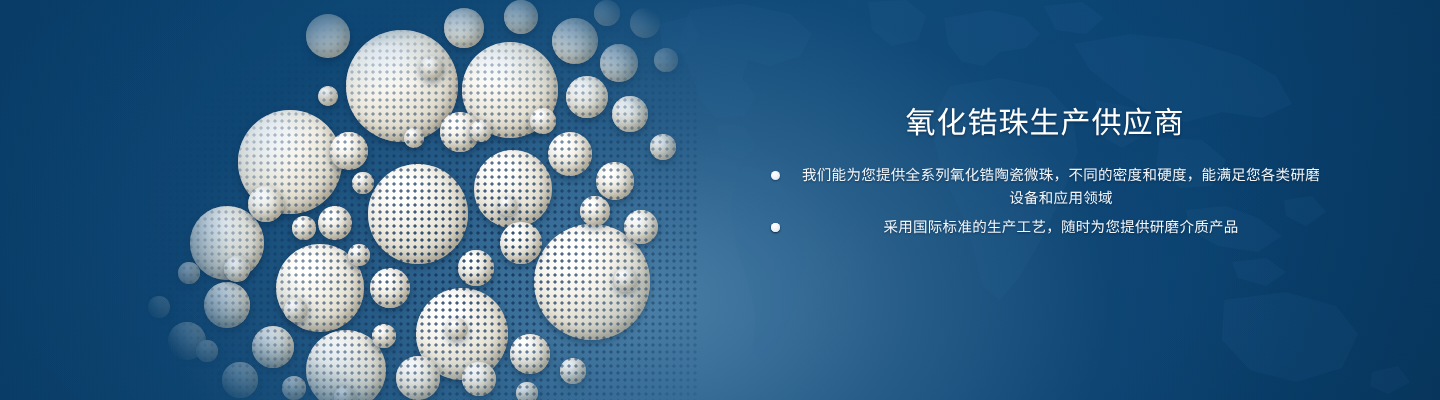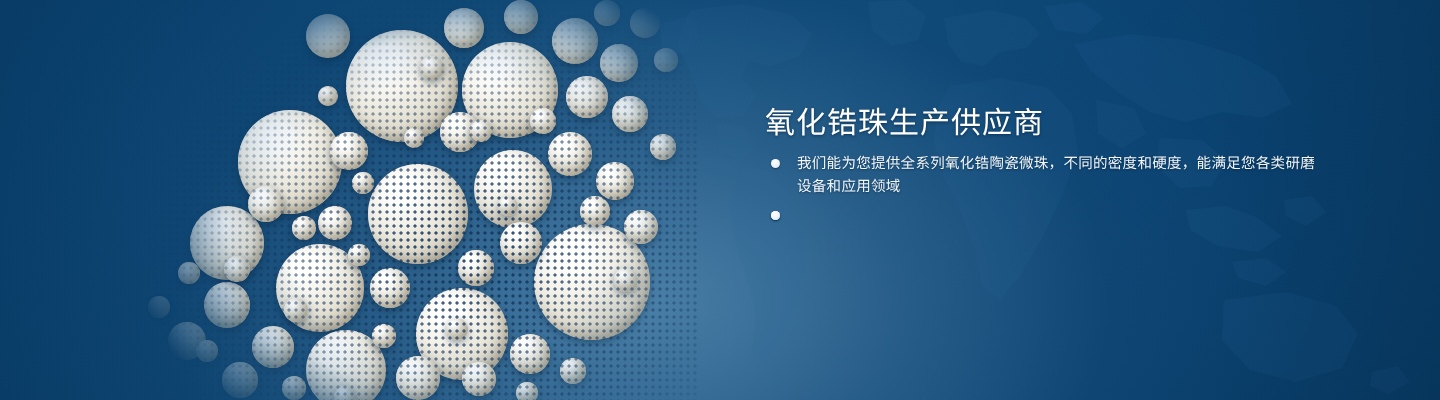--- a/index.html
+++ b/index.html
@@ -97,25 +97,27 @@
     width: 560px;
   }
   .headline {
     margin: 0;
     font-size: 30px;
     line-height: 1.25;
     font-weight: 400;
     letter-spacing: 1px;
     color: #ffffff;
     text-shadow: 0 1px 3px rgba(2,24,46,0.55);
+    text-align: center;
   }
   .points {
     list-style: none;
-    margin: 10px 0 0 0;
+    margin: 22px 0 0 0;
     padding: 0;
+    text-align: center;
   }
   .point {
     position: relative;
     padding-left: 32px;
     margin-bottom: 6px;
     font-size: 14.5px;
     line-height: 23px;
     color: #f2f6fa;
     letter-spacing: 0.3px;
     text-shadow: 0 1px 2px rgba(2,24,46,0.5);
@@ -247,17 +249,18 @@
     <ul class="points">
       <li class="point">
         <span class="dot"></span>
         <span>我们能为您提供全系列氧化锆陶瓷微珠，不同的密度和硬度，能满足您各类研磨设备和应用领域</span>
       </li>
       <li class="point">
         <span class="dot"></span>
       </li>
       <li class="point">
         <span class="dot"></span>
+        <span>采用国际标准的生产工艺，随时为您提供研磨介质产品</span>
       </li>
     </ul>
   </div>
 
 </div>
 
 </body></html>

